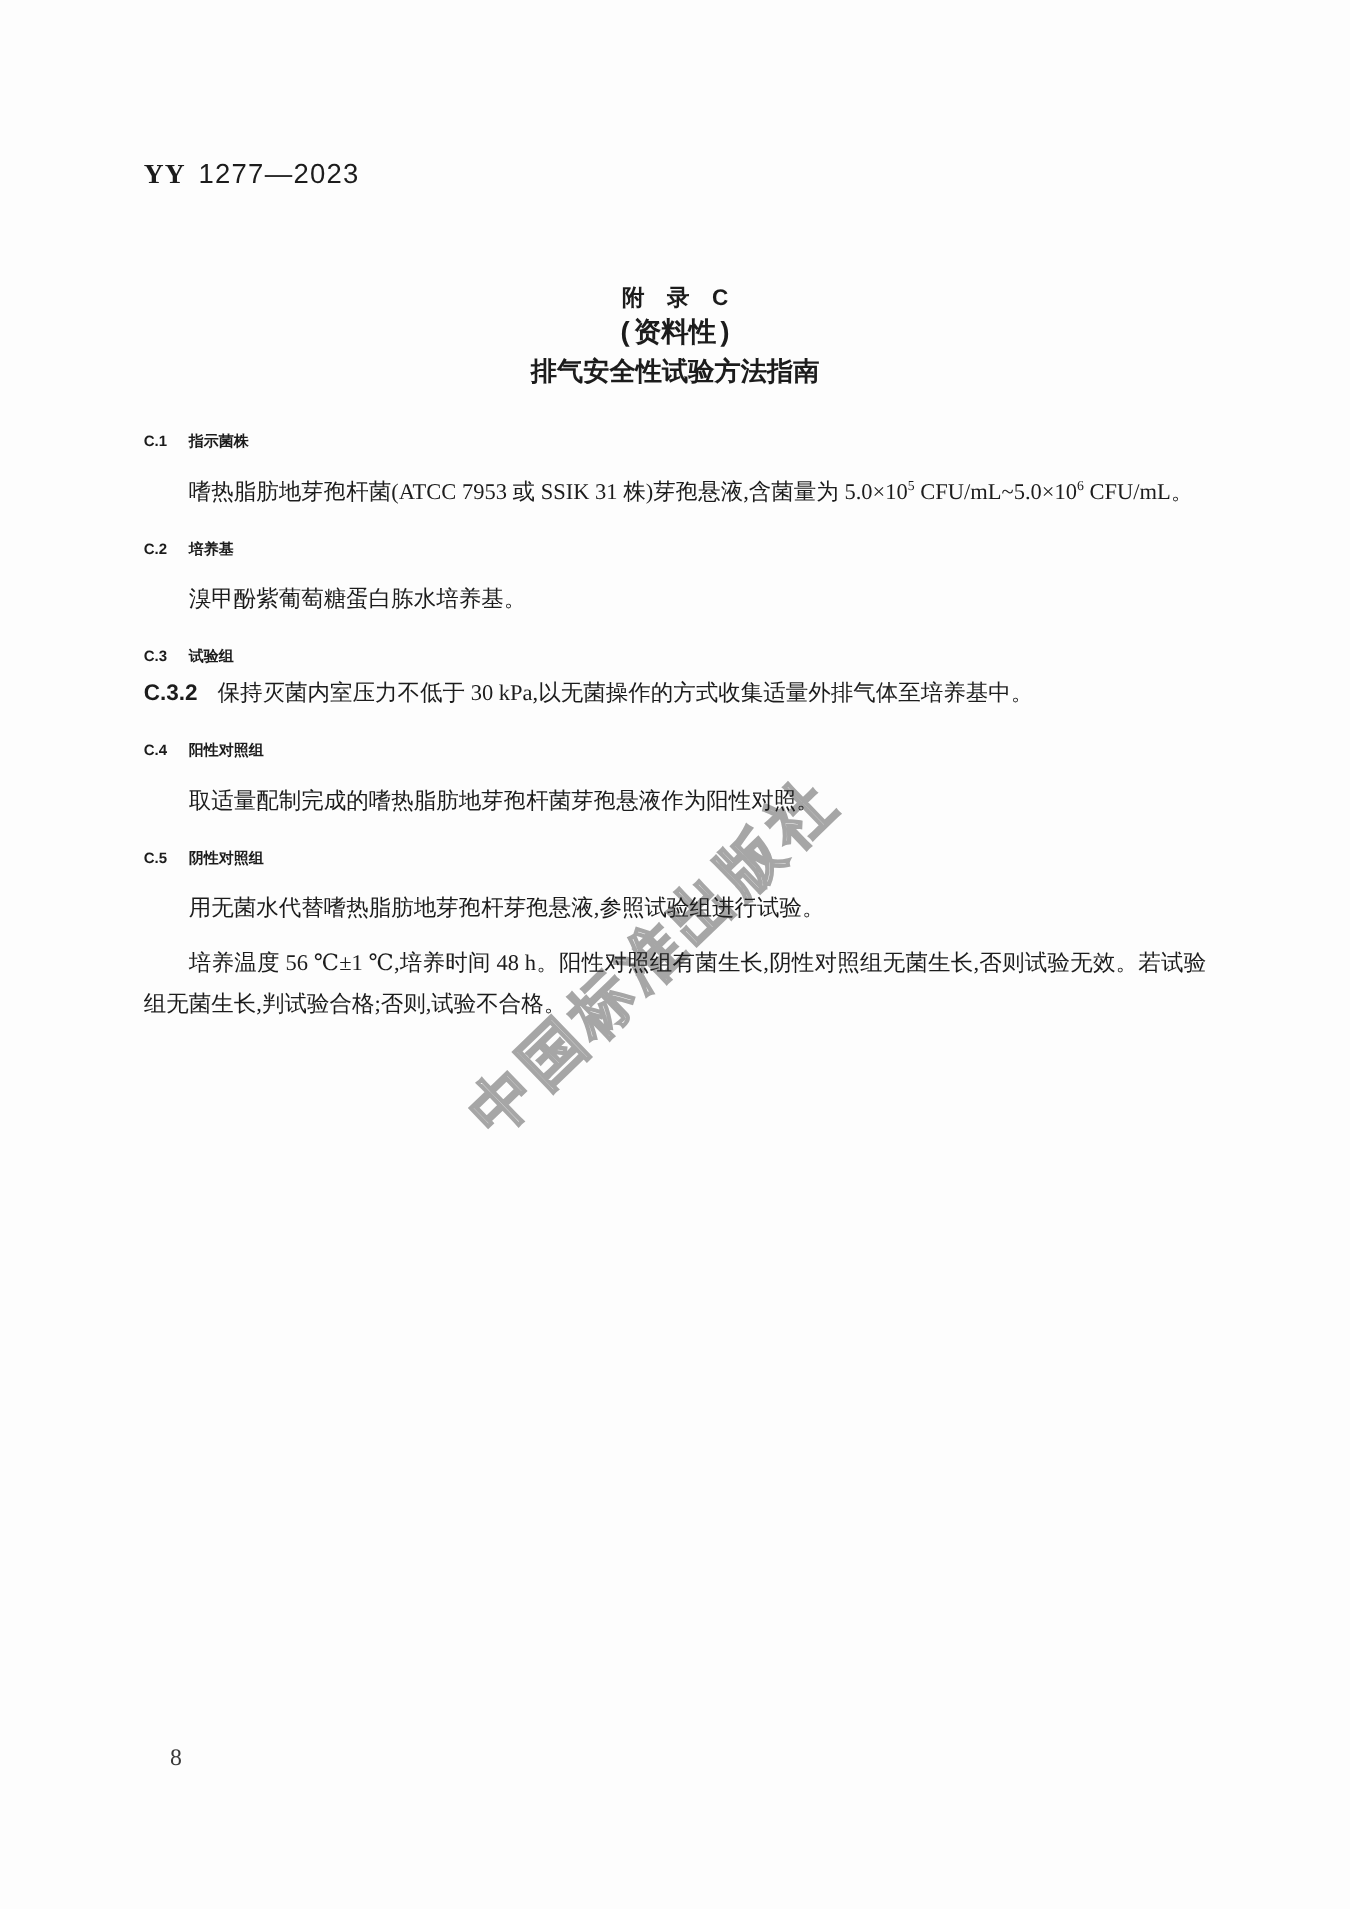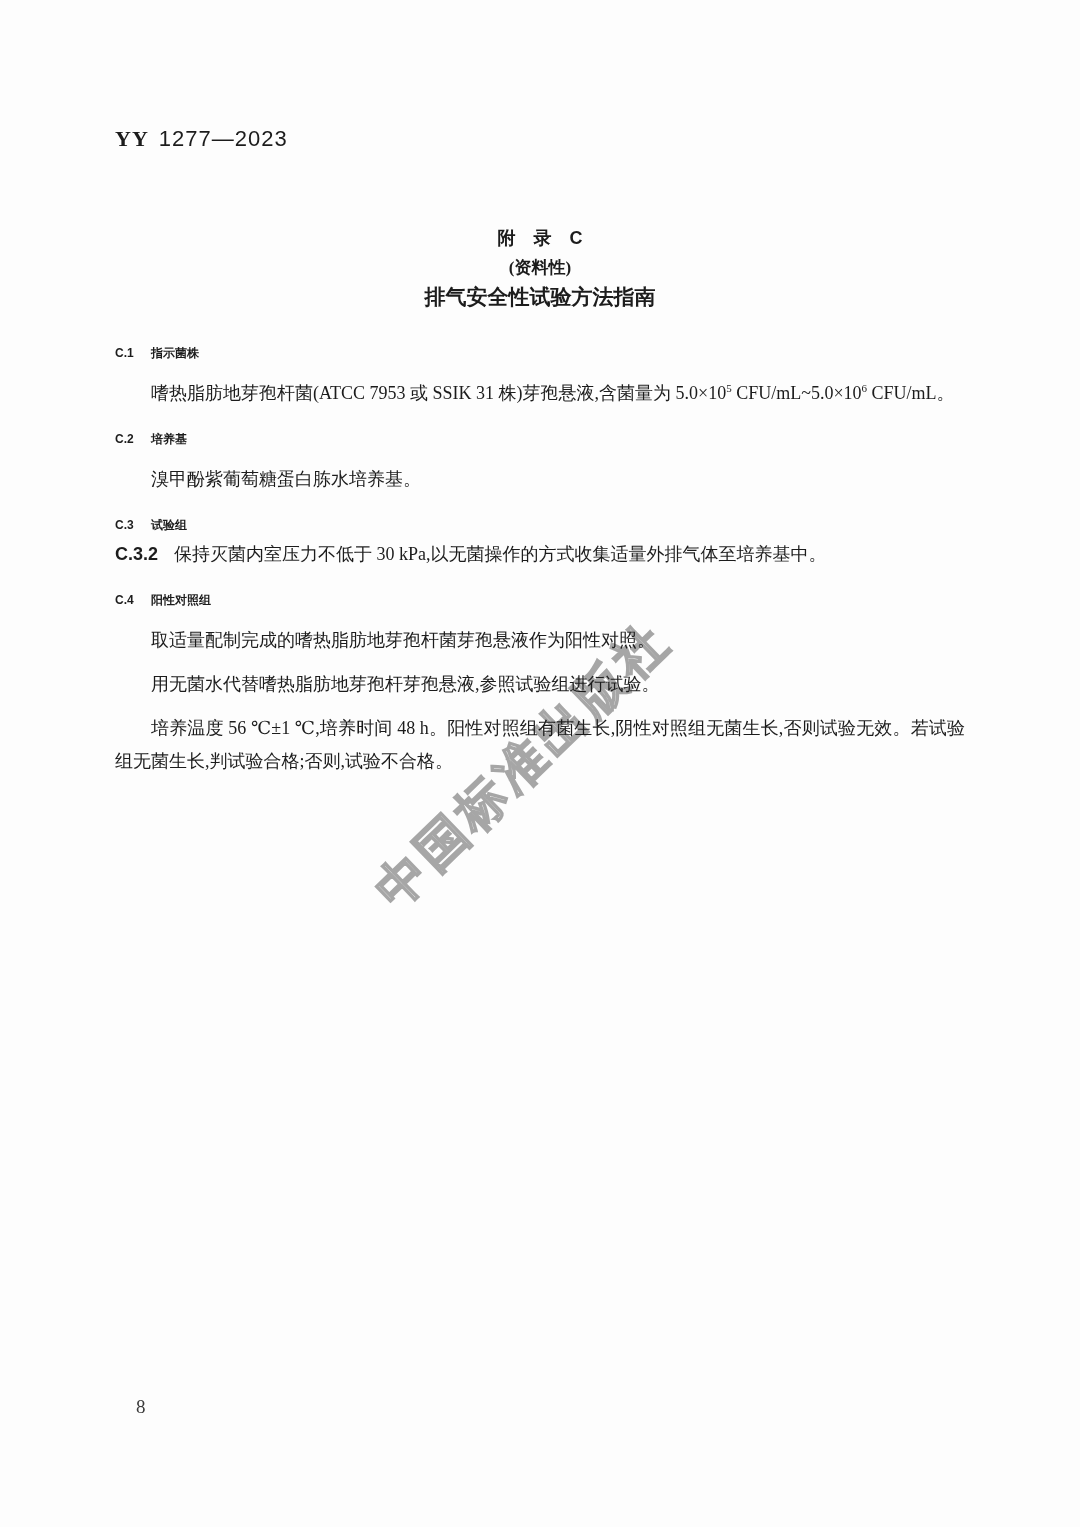--- a/index.html
+++ b/index.html
@@ -54,23 +54,23 @@
     font-weight: 400;
     margin-left: 10px;
   }
   .title-block { margin-top: 70px; text-align: center; }
   .appendix-label {
     font-family: "Liberation Sans", "DejaVu Sans", sans-serif;
     font-weight: bold;
     font-size: 18px; line-height: 32px;
   }
   .appendix-kind {
-    font-family: Liberation Serif, serif;
+    font-family: Liberation Mono, monospace;
     font-weight: bold;
-    font-size: 17px; line-height: 28px;
+    font-size: 22px; line-height: 28px;
   }
   .appendix-title {
     font-family: Liberation Serif, serif;
     font-weight: bold;
     font-size: 21px; line-height: 30px;
   }
   .sec {
     margin: 16px 0 0 0;
     font-family: "Liberation Sans", "DejaVu Sans", sans-serif;
     font-weight: bold;
@@ -150,20 +150,24 @@
     <p class="numbered flow" style="margin-top:0;">
       <span class="num-label">C.3.2</span><span>保持灭菌内室压力不低于 30 kPa,以无菌操作的方式收集适量外排气体至培养基中。</span>
     </p>
 
     <h2 class="sec">
       <span class="sec-label">C.4</span>
       <span class="sec-title">阳性对照组</span>
     </h2>
     <p class="para indent">取适量配制完成的嗜热脂肪地芽孢杆菌芽孢悬液作为阳性对照。</p>
 
+    <h2 class="sec">
+      <span class="sec-label">C.5</span>
+      <span class="sec-title">阴性对照组</span>
+    </h2>
     <p class="para indent">用无菌水代替嗜热脂肪地芽孢杆芽孢悬液,参照试验组进行试验。</p>
 
     <p class="para indent">培养温度 56 ℃±1 ℃,培养时间 48 h。阳性对照组有菌生长,阴性对照组无菌生长,否则试验无效。若试验组无菌生长,判试验合格;否则,试验不合格。</p>
 
   </div>
 
   <div class="page-number">8</div>
 </div>
 
 </body></html>

